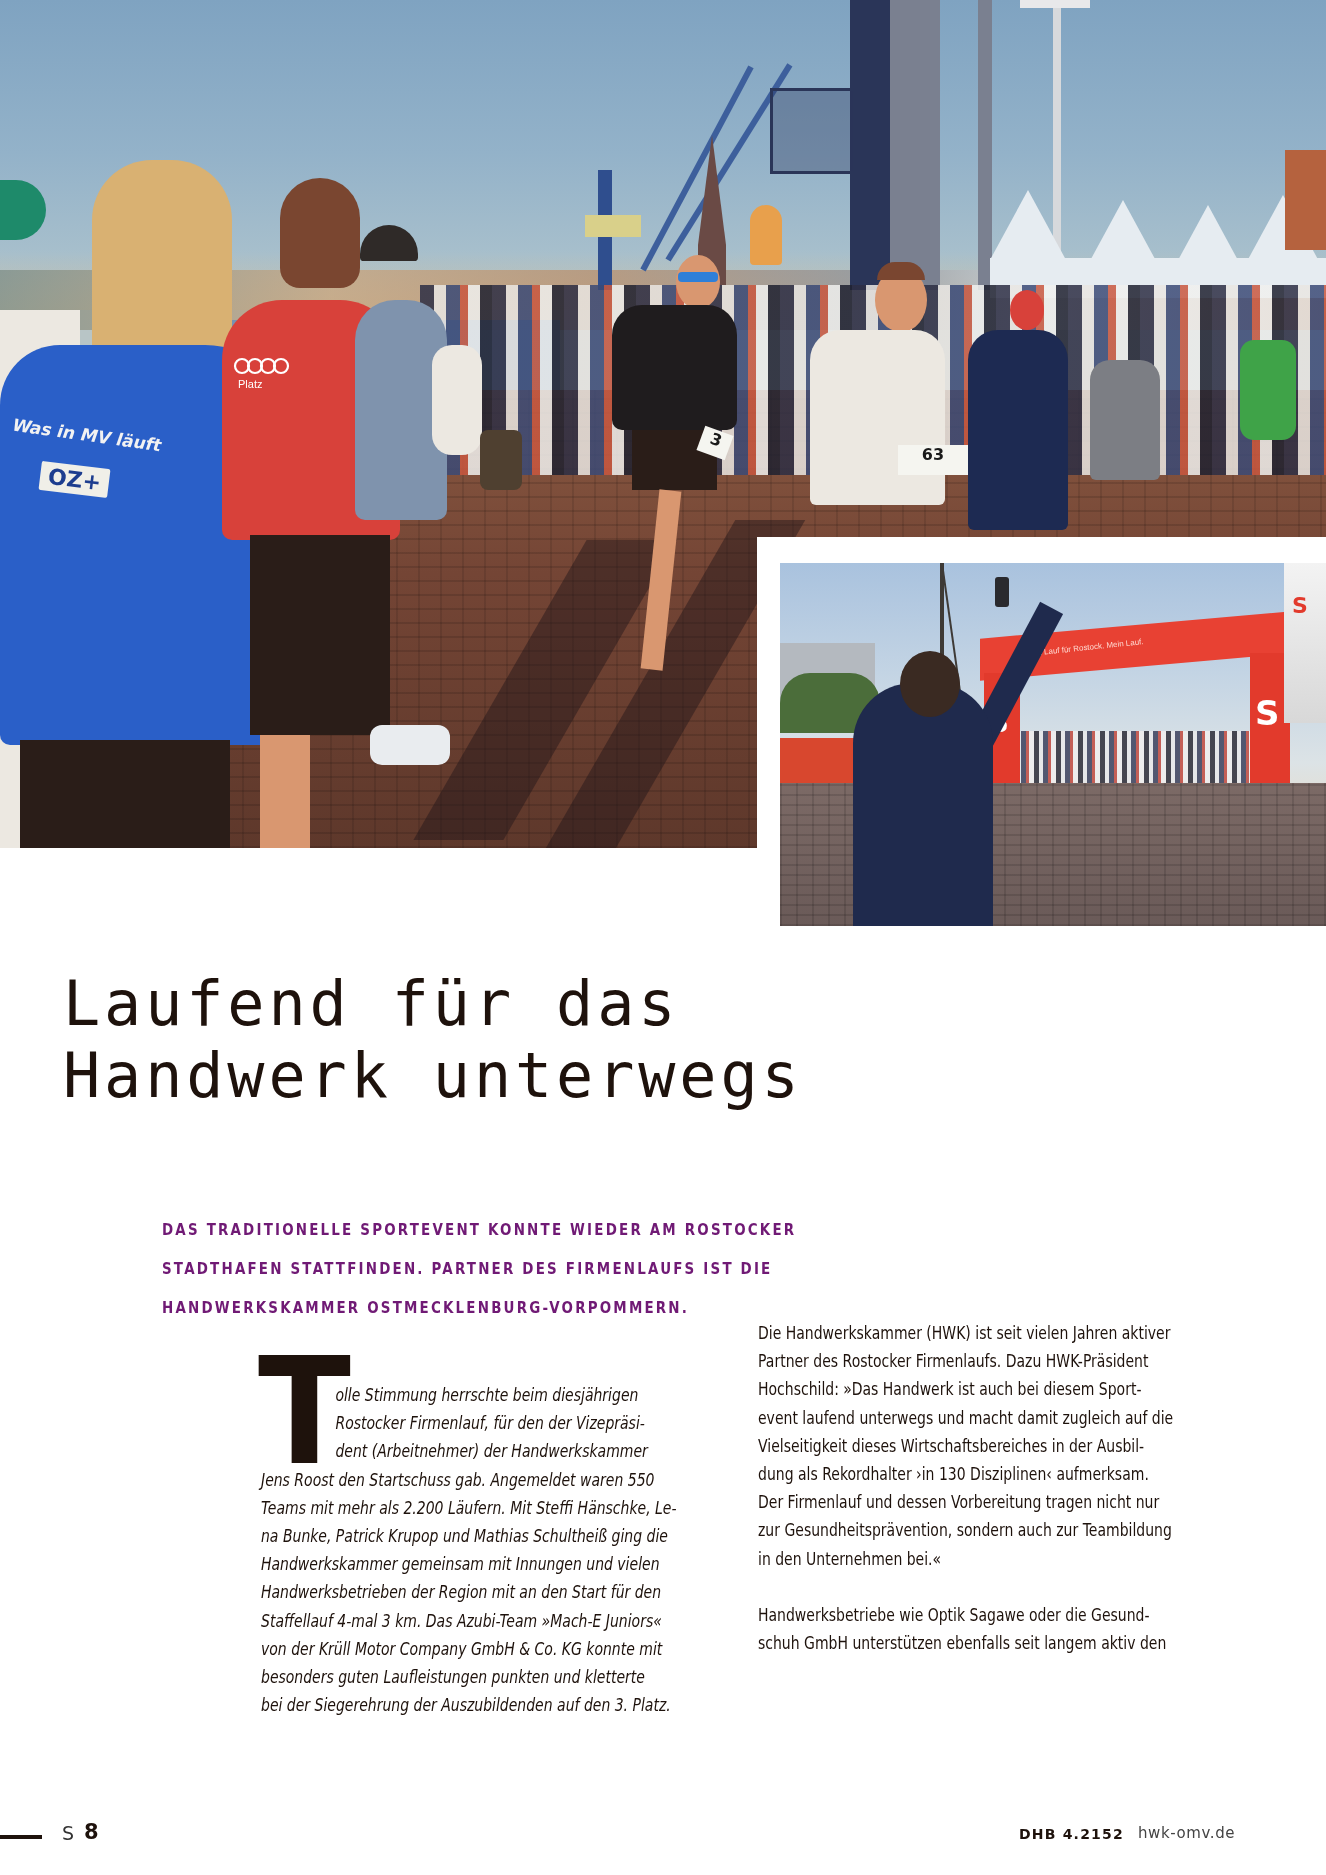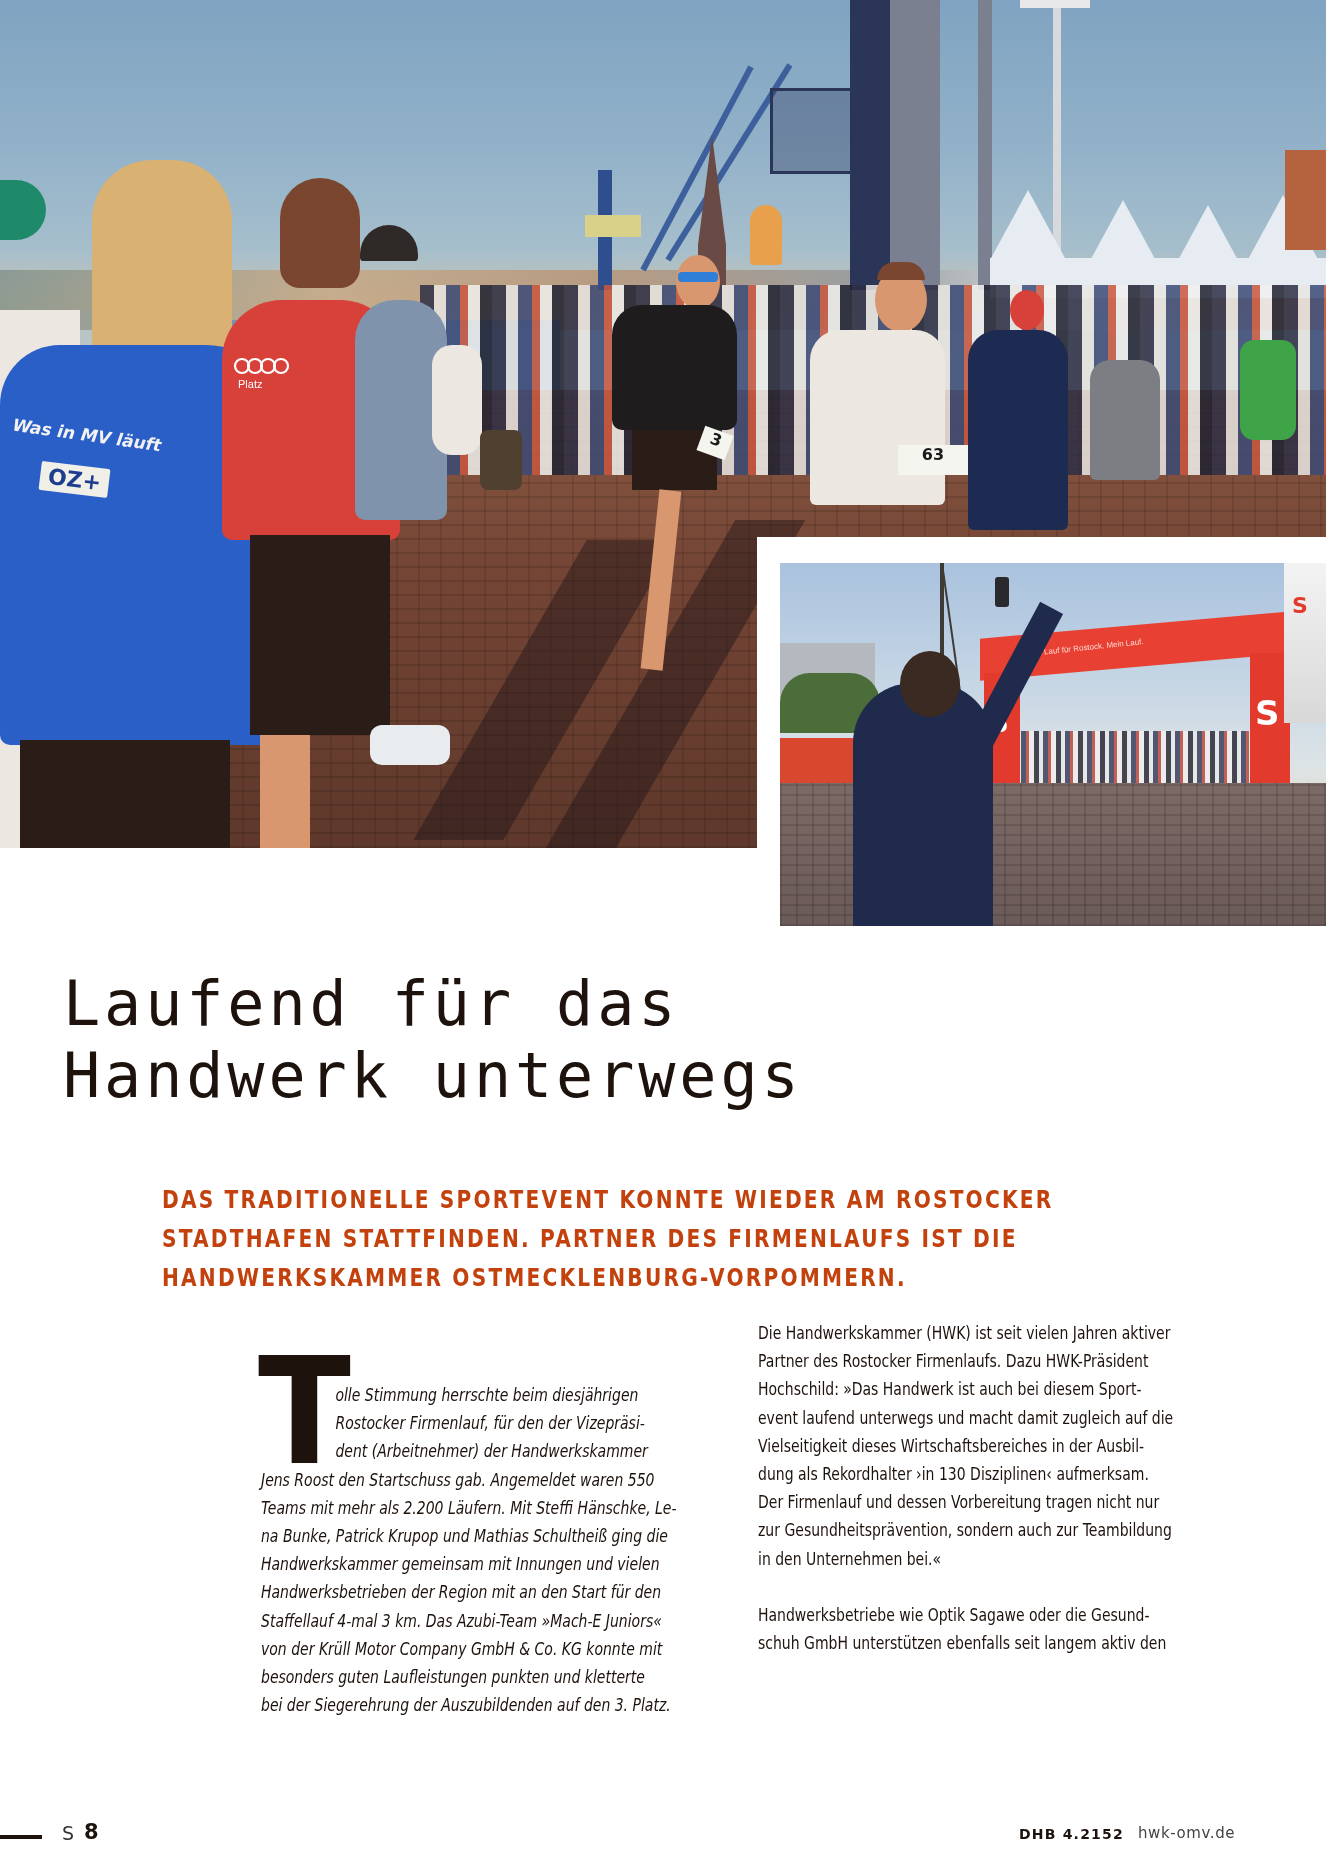--- a/index.html
+++ b/index.html
@@ -89,23 +89,23 @@
     
     #headline {
       left: 63px; top: 968px; width: 1000px;
       font-family: "DejaVu Sans Mono", monospace; font-weight: normal;
       font-size: 63px; line-height: 72px; letter-spacing: 4px; color: #1e120c;
       transform: scaleX(0.98); transform-origin: left top;
     }
     #headline .line { display: block; white-space: nowrap; }
 
     #lead {
-      left: 162px; top: 1181px; width: 780px;
+      left: 162px; top: 1210px; width: 780px;
       font-family: "DejaVu Sans", sans-serif; font-weight: bold;
-      font-size: 24px; line-height: 39px; letter-spacing: 2.6px; color: #c2410c;
+      font-size: 16px; line-height: 39px; letter-spacing: 2.6px; color: #701a75;
       text-transform: uppercase;
     }
     #lead .line { display: block; white-space: nowrap; transform: scaleX(0.84); transform-origin: left center; }
 
     .col {
       position: absolute; width: 474px;
       font-family: "DejaVu Sans", sans-serif; font-size: 17.5px; line-height: 28.2px; color: #1e120c;
     }
     .col .ln { display: block; white-space: nowrap; transform: scaleX(0.80); transform-origin: left center; text-align: justify; }
     .col .ln.indent { padding-left: 93px; }

